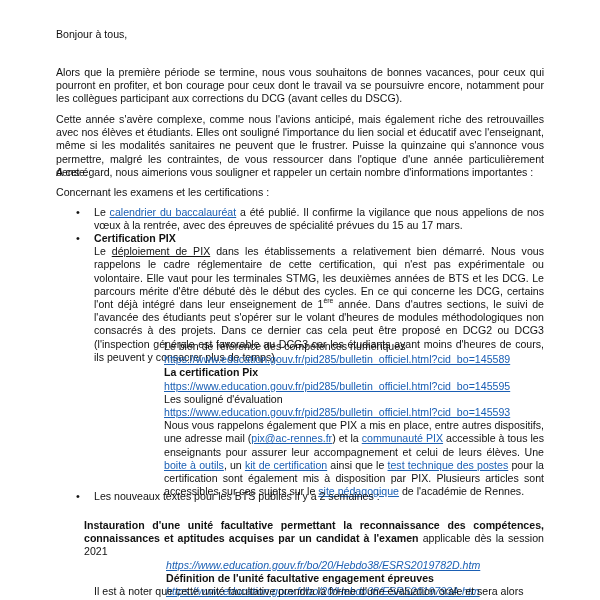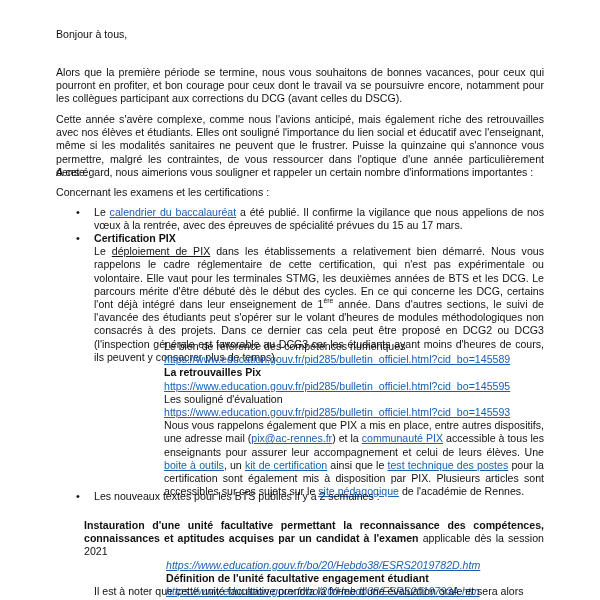--- a/index.html
+++ b/index.html
@@ -47,33 +47,33 @@
 
   <div class="b2" style="top:232px;">
     <span class="bullet">•</span>
     <p class="btext bold" style="text-align:left">Certification PIX</p>
     <p class="btext"><span>Le </span><span class="ulink">déploiement de PIX</span><span> dans les établissements a relativement bien démarré. Nous vous rappelons le cadre réglementaire de cette certification, qui n'est pas expérimentale ou volontaire. Elle vaut pour les terminales STMG, les deuxièmes années de BTS et les DCG. Le parcours mérite d'être débuté dès le début des cycles. En ce qui concerne les DCG, certains l'ont déjà intégré dans leur enseignement de 1</span><sup>ère</sup><span> année. Dans d'autres sections, le suivi de l'avancée des étudiants peut s'opérer sur le volant d'heures de modules méthodologiques non consacrés à des projets. Dans ce dernier cas cela peut être proposé en DCG2 ou DCG3 (l'inspection générale est favorable au DCG3 car les étudiants ayant moins d'heures de cours, ils peuvent y consacrer plus de temps).</span></p>
   </div>
 
   <div class="pixblock">
     <div>Le bien de référence des compétences numériques</div>
     <div><a class="link">https://www.education.gouv.fr/pid285/bulletin_officiel.html?cid_bo=145589</a></div>
-    <div class="bold">La retrouvailles Pix</div>
+    <div class="bold">La certification Pix</div>
     <div><a class="link">https://www.education.gouv.fr/pid285/bulletin_officiel.html?cid_bo=145595</a></div>
     <div>Les souligné d'évaluation</div>
     <div><a class="link">https://www.education.gouv.fr/pid285/bulletin_officiel.html?cid_bo=145593</a></div>
     <p><span>Nous vous rappelons également que PIX a mis en place, entre autres dispositifs, une adresse mail (</span><a class="link">pix@ac-rennes.fr</a><span>) et la </span><a class="link">communauté PIX</a><span> accessible à tous les enseignants pour assurer leur accompagnement et celui de leurs élèves. Une </span><a class="link">boite à outils</a><span>, un </span><a class="link">kit de certification</a><span> ainsi que le </span><a class="link">test technique des postes</a><span> pour la certification sont également mis à disposition par PIX. Plusieurs articles sont accessibles sur ces sujets sur le </span><a class="link">site pédagogique</a><span> de l'académie de Rennes.</span></p>
   </div>
 
   <div class="b3">
     <span class="bullet">•</span>
     <p class="btext" style="text-align:left">Les nouveaux textes pour les BTS publiés il y a 2 semaines :</p>
   </div>
 
   <div class="btsblock">
     <p class="bts-title"><span class="bold">Instauration d'une unité facultative permettant la reconnaissance des compétences, connaissances et aptitudes acquises par un candidat à l'examen</span><span> applicable dès la session 2021</span></p>
     <div class="bts-url"><a class="link">https://www.education.gouv.fr/bo/20/Hebdo38/ESRS2019782D.htm</a></div>
-    <div class="bts-def">Définition de l'unité facultative engagement étudiant</div>
+    <div class="bts-def">Définition de l'unité facultative engagement épreuves</div>
     <div class="bts-url"><a class="link">https://www.education.gouv.fr/bo/20/Hebdo38/ESRS2019793A.htm</a></div>
   </div>
 
   <p class="bts-note">Il est à noter que cette unité facultative prendra la forme d'une évaluation orale et sera alors</p>
 </div>
 
 </body></html>

